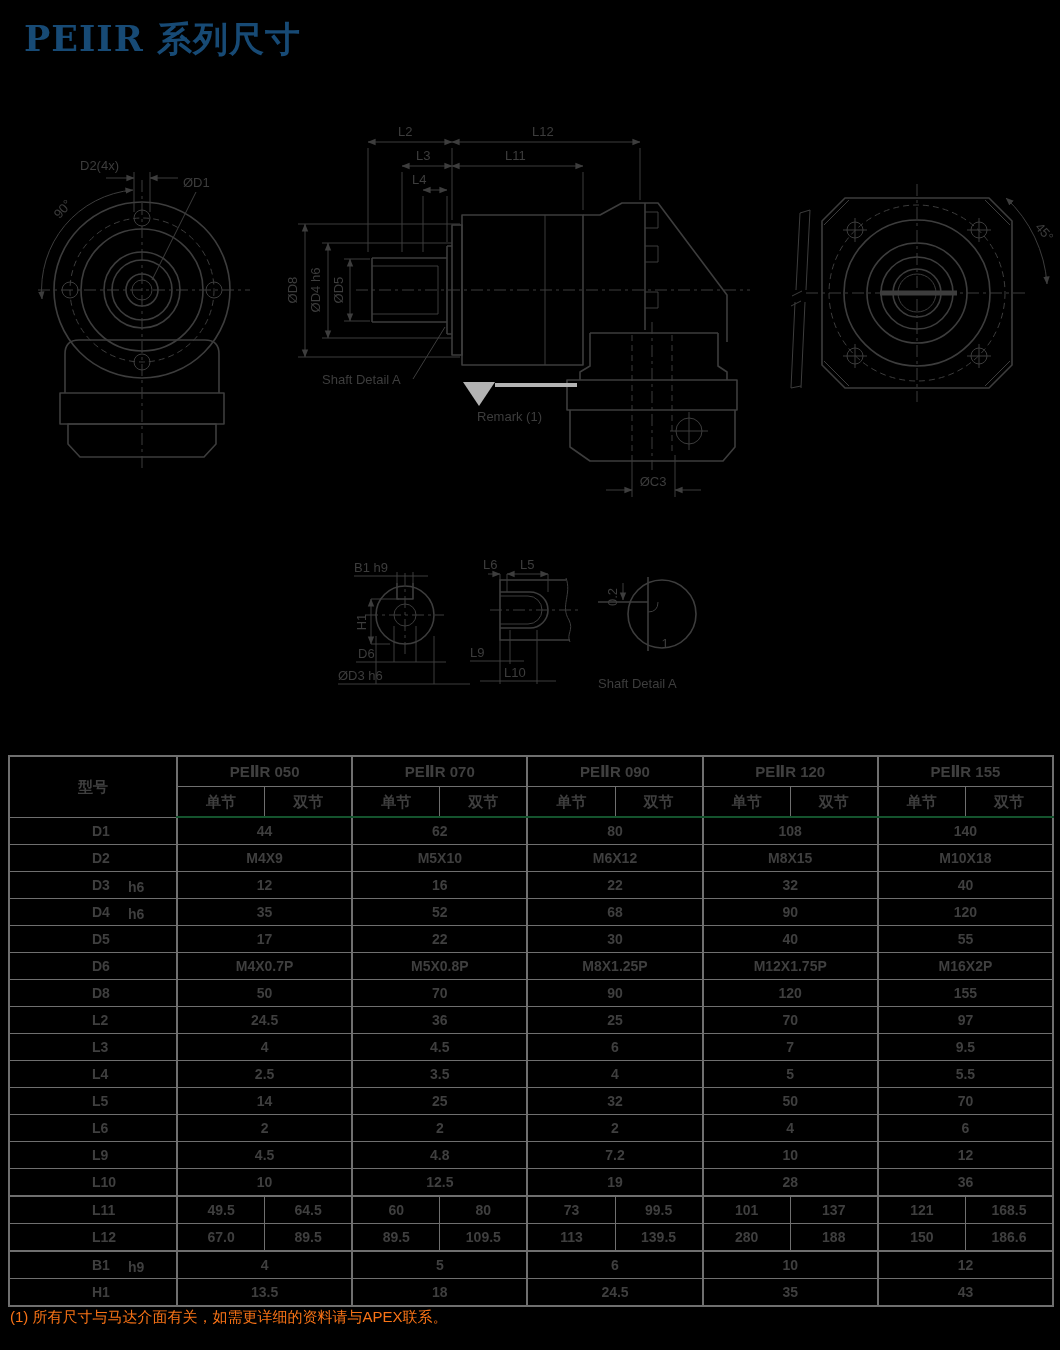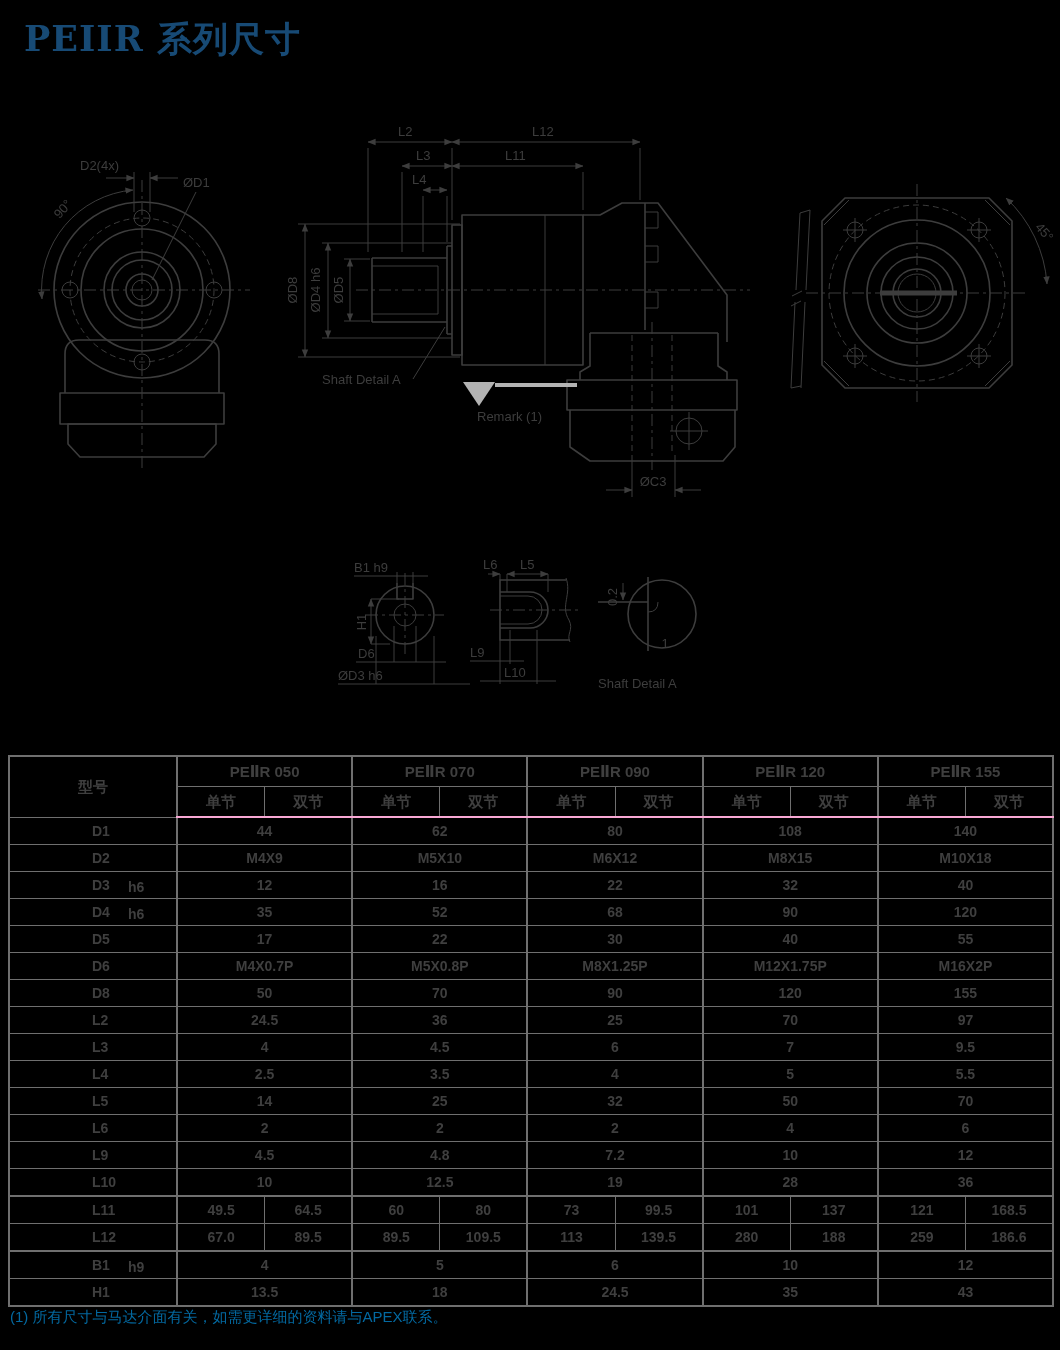--- a/index.html
+++ b/index.html
@@ -14,26 +14,26 @@
   .thin{stroke:#3d3d3d;stroke-width:1;fill:none;}
   .cl{stroke:#3d3d3d;stroke-width:1;fill:none;stroke-dasharray:12 4 3 4;}
   .hid{stroke-dasharray:6 4;}
   table.dim{position:absolute;left:8px;top:755px;width:1044px;border-collapse:collapse;
         table-layout:fixed;border:2px solid #6f6f6f;color:#3f3f3f;}
   table.dim th,table.dim td{border:1px solid #6f6f6f;text-align:center;padding:0;
         height:26px;line-height:26px;font-size:14px;font-weight:700;
         white-space:nowrap;overflow:hidden;}
   table.dim th{font-size:15px;height:29px;line-height:29px;}
   table.dim .group-start{border-left:2px solid #6f6f6f;}
-  table.dim thead tr:last-child th{border-bottom:2px solid #f9a8d4;}
+  table.dim thead tr:last-child th{border-bottom:2px solid #14532d;}
   table.dim tr.thick-top td{border-top:2px solid #6f6f6f;}
   td.label-cell{position:relative;text-align:left;}
   td.label-cell .lbl{position:absolute;left:34px;top:0;margin-left:48px;}
   td.label-cell .tol{position:absolute;left:118px;top:2px;}
-  .footnote{position:absolute;left:10px;top:1308px;font-size:15px;color:#0369a1;}
+  .footnote{position:absolute;left:10px;top:1308px;font-size:15px;color:#f97316;}
 </style>
 </head>
 <body>
 
 <div class="page">
 
   <h1 class="page-title">PEIIR 系列尺寸</h1>
 
   <svg class="drawings" width="1060" height="740" viewBox="0 0 1060 740">
     <defs>
@@ -418,21 +418,21 @@
             <span class="lbl">L12</span>
           </td>
           <td class="group-start">67.0</td>
           <td>89.5</td>
           <td class="group-start">89.5</td>
           <td>109.5</td>
           <td class="group-start">113</td>
           <td>139.5</td>
           <td class="group-start">280</td>
           <td>188</td>
-          <td class="group-start">259</td>
+          <td class="group-start">150</td>
           <td>186.6</td>
         </tr>
         <tr class="thick-top">
           <td class="label-cell">
             <span class="lbl">B1</span>
             <span class="tol">h9</span>
           </td>
           <td colspan="2" class="group-start">4</td>
           <td colspan="2" class="group-start">5</td>
           <td colspan="2" class="group-start">6</td>

